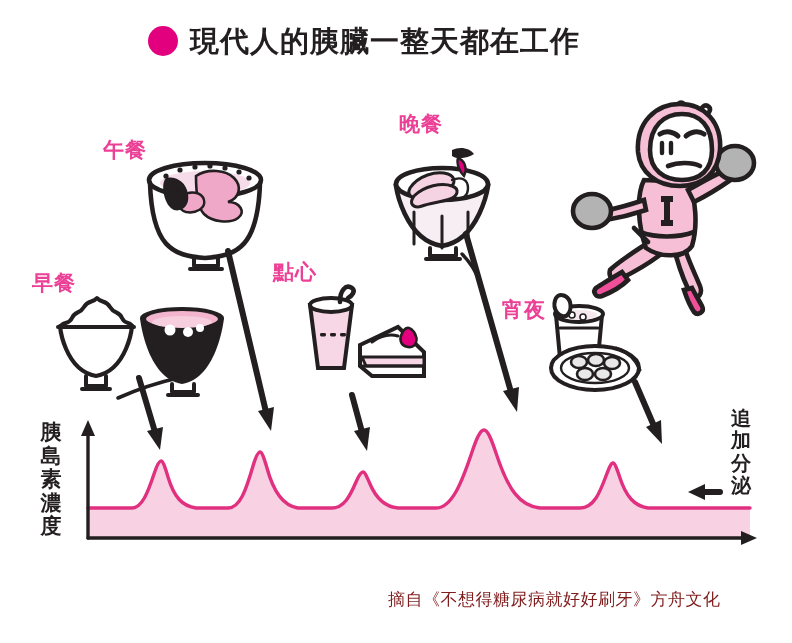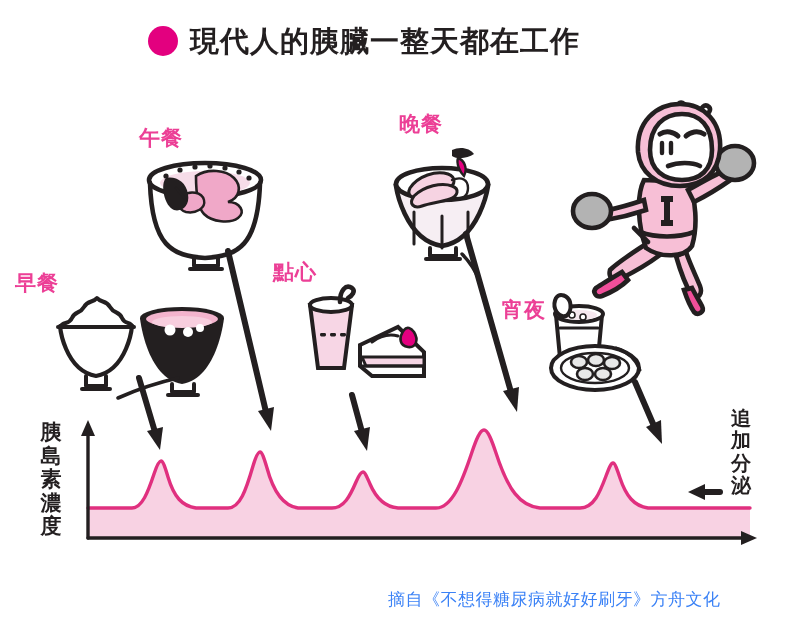--- a/index.html
+++ b/index.html
@@ -50,22 +50,22 @@
   
   .meal-label {
     position: absolute;
     font-size: 21px;
     font-weight: bold;
     color: #ec3f96;
     white-space: nowrap;
     letter-spacing: 1px;
     line-height: 1;
   }
-  .lbl-breakfast { left: 15px;  top: 272px; }
-  .lbl-lunch     { left: 103px; top: 127px; margin-left: 36px; }
+  .lbl-breakfast { left: 32px;  top: 272px; }
+  .lbl-lunch     { left: 103px; top: 139px; }
   .lbl-snack     { left: 273px; top: 261px; }
   .lbl-dinner    { left: 363px; top: 113px; margin-left: 36px; }
   .lbl-latenight { left: 502px; top: 264px; margin-top: 35px; }
 
   
   .y-axis-label {
     position: absolute;
     left: 38px;
     top: 420px;
     width: 26px;
@@ -90,21 +90,21 @@
     text-align: center;
   }
   .extra-label span { display: block; }
 
   
   .source {
     position: absolute;
     left: 388px;
     top: 588px;
     font-size: 17px;
-    color: #3b82f6;
+    color: #7f1d1d;
     white-space: nowrap;
     letter-spacing: 0.5px;
   }
 
   
   .art { position: absolute; left: 0; top: 0; }
   .ink   { fill: none; stroke: #231f20; stroke-linecap: round; stroke-linejoin: round; }
   .inkf  { fill: #231f20; }
   .white { fill: #ffffff; }
 </style>

